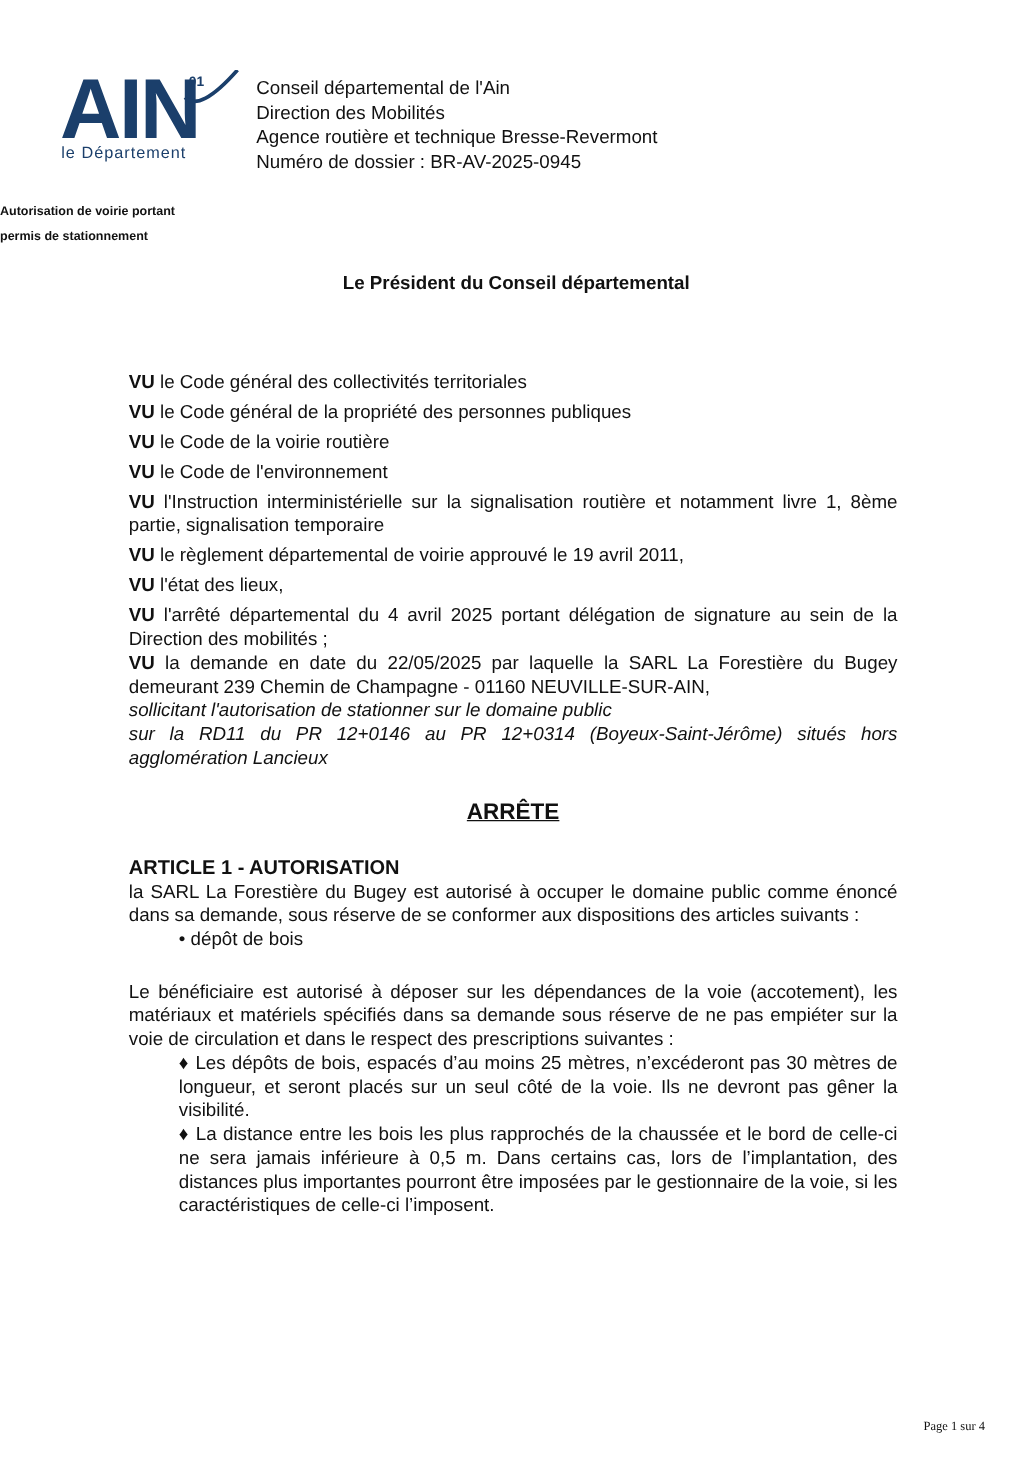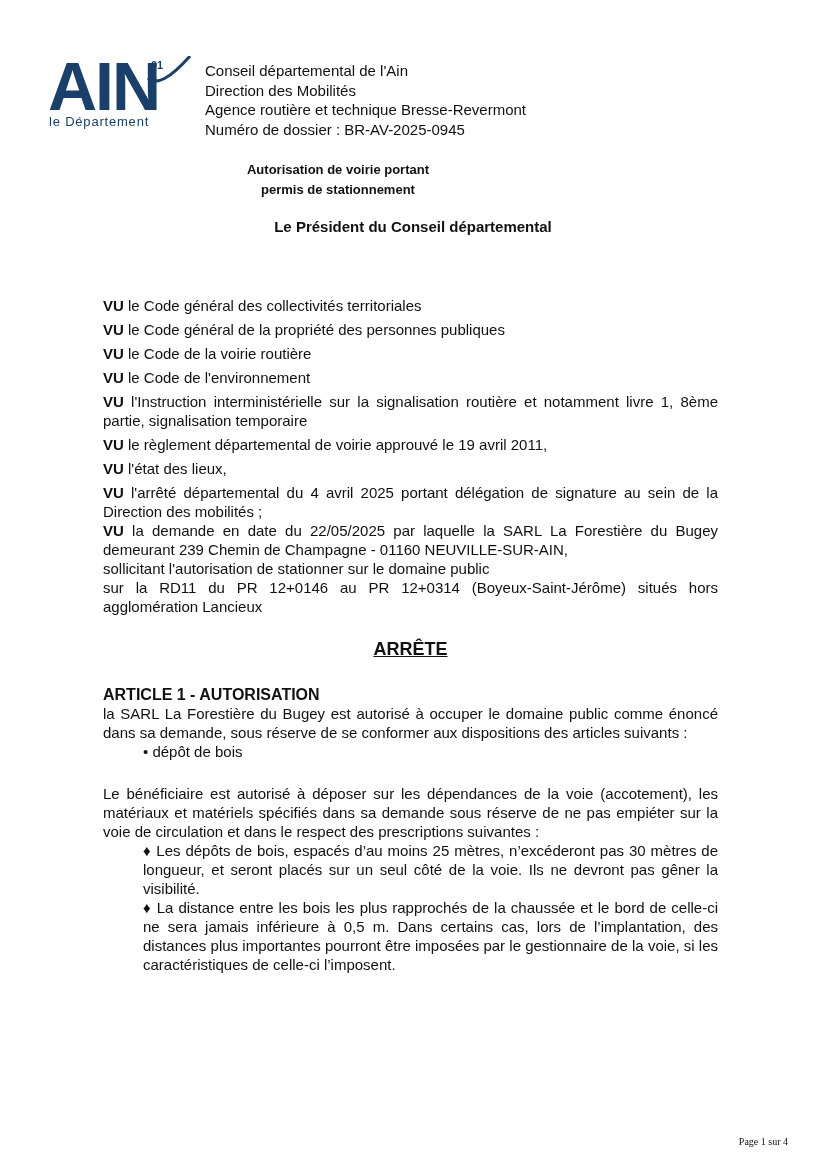--- a/index.html
+++ b/index.html
@@ -2,29 +2,29 @@
 <html><head>
 <meta charset="utf-8">
 <style>
   html, body { margin: 0; padding: 0; background: #ffffff; }
   body { width: 826px; height: 1169px; position: relative; overflow: hidden;
          font-family: "Liberation Sans", sans-serif; color: #111; }
   .logo { position: absolute; left: 48px; top: 56px; width: 150px; height: 76px; text-align: center; }
   .logo svg { display: block; }
   .header-lines { position: absolute; left: 205px; top: 61px; font-size: 15px; line-height: 19.5px; }
   .header-lines div { white-space: nowrap; }
-  .title-block { position: absolute; left: 0; width: 676px; top: 160px; text-align: center;
-                 font-weight: bold; font-size: 13px; line-height: 20px; }
+  .title-block { position: absolute; left: 0; width: 676px; top: 160px; 
+                 font-weight: bold; font-size: 10px; line-height: 20px; }
   .president { position: absolute; left: 0; width: 826px; top: 218px; text-align: center;
                font-weight: bold; font-size: 15px; }
   .body { position: absolute; left: 103px; width: 615px; top: 296px; font-size: 15px; line-height: 19px; }
   .vu { margin: 0 0 5px 0; text-align: justify; }
   .vu b { font-weight: bold; }
   .vu.tight { margin-bottom: 0; }
-  .plain { text-align: justify; margin: 0; }
+  .plain { text-align: justify; margin: 0; font-style: italic; }
   .arrete { text-align: center; font-weight: bold; font-size: 18px; text-decoration: underline;
             margin: 24px 0 26px 0; }
   .art-title { font-weight: bold; font-size: 16px; margin: 0; line-height: 19px; }
   .para { text-align: justify; margin: 0; }
   .bullet-dot { padding-left: 40px; margin: 0; }
   .diamond { padding-left: 40px; text-align: justify; margin: 0; }
   .gap { height: 23px; }
   .footer { position: absolute; right: 38px; top: 1136px; font-family: "Liberation Serif", serif; font-size: 10px; margin-left: 40px; }
 </style>
 </head>

